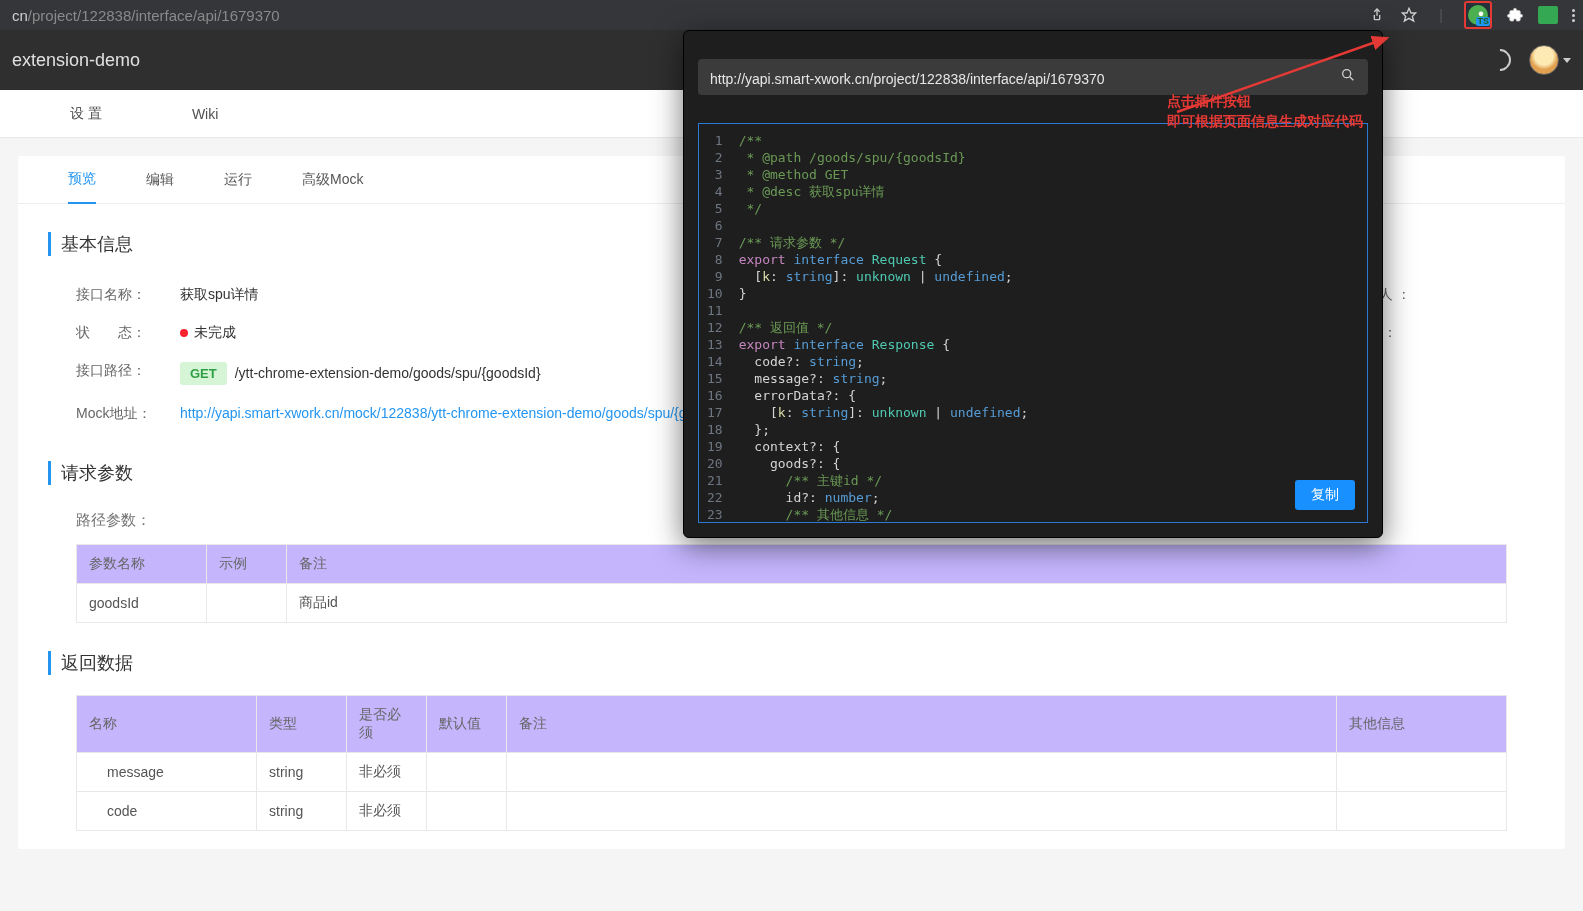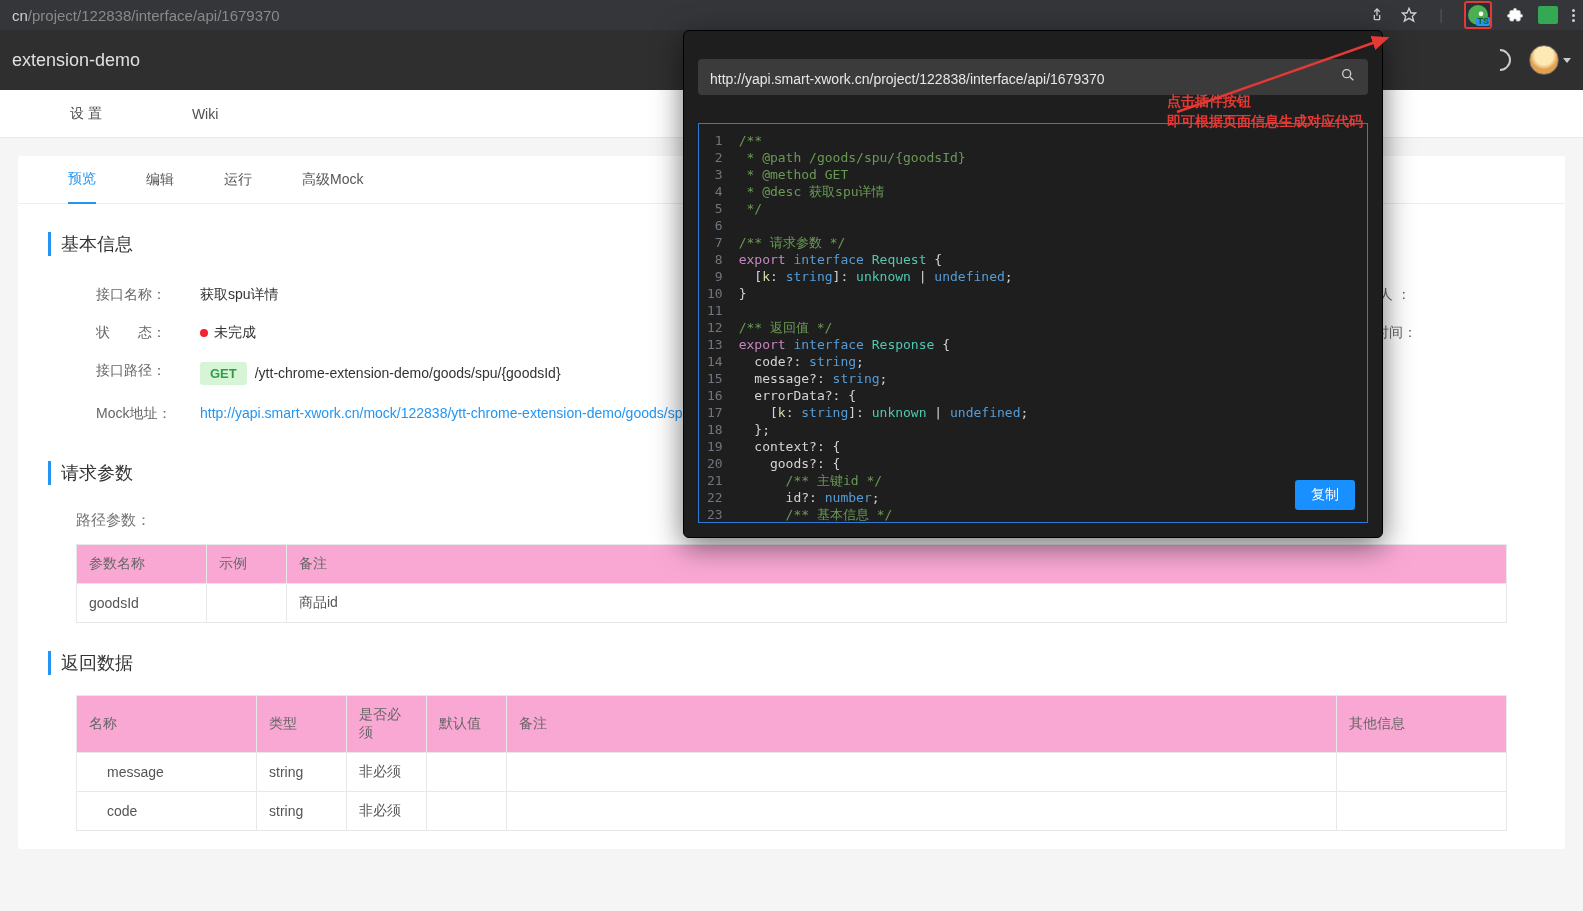--- a/index.html
+++ b/index.html
@@ -88,21 +88,21 @@
   .section-title {
     border-left: 3px solid #2395f1;
     padding-left: 10px;
     font-size: 18px;
     color:#333;
     margin: 10px 0 20px 0;
   }
 
   .info-row { display:flex; padding: 10px 28px; color:#666; }
   .info-left { display:flex; gap: 24px; flex:1; }
-  .ilabel { width: 80px; color:#666;margin-left:20px; }
+  .ilabel { width: 80px; color:#666; }
   .ivalue { color:#333; }
   .info-right-label { width:80px; color:#666; letter-spacing:4px; }
   .status-dot { width:8px;height:8px;border-radius:50%; background:#f5222d; display:inline-block; margin-right:6px; vertical-align:middle;}
   .method-badge {
     display:inline-block;
     background:#d6f5d6;
     color:#2f9e44;
     font-weight:600;
     padding: 4px 10px;
     border-radius:3px;
@@ -119,21 +119,21 @@
   }
   table.simple th, table.simple td {
     border:1px solid #e8e8e8;
     padding: 10px 12px;
     text-align:left;
     font-weight:normal;
     color:#555;
     background:#fff;
     font-size:14px;
   }
-  table.simple th { background:#f9a8d4; color:#666; }
+  table.simple th { background:#c4b5fd; color:#666; }
   .indent1 { padding-left: 30px !important; }
 
   .subhead { color:#737373; font-size:15px; padding:6px 28px; }
 
   
   .ext-popup {
     position:absolute;
     top: 30px; 
     right: 200px;
     width: 700px;
@@ -458,21 +458,21 @@
 <span class="c-kw">export</span> <span class="c-tp">interface</span> <span class="c-id">Response</span> <span class="c-br">{</span>
 <span>  code?: </span><span class="c-tp">string</span><span>;</span>
 <span>  message?: </span><span class="c-tp">string</span><span>;</span>
 <span>  errorData?: {</span>
 <span>    [</span><span class="c-fn">k</span><span>: </span><span class="c-tp">string</span><span>]: </span><span class="c-id">unknown</span><span> | </span><span class="c-tp">undefined</span><span>;</span>
 <span>  };</span>
 <span>  context?: {</span>
 <span>    goods?: {</span>
 <span class="c-cm">      /** 主键id */</span>
 <span>      id?: </span><span class="c-tp">number</span><span>;</span>
-<span class="c-cm">      /** 基本信息 */</span>
+<span class="c-cm">      /** 其他信息 */</span>
 </div>
     <button class="copy-btn">复制</button>
   </div>
 </div>
 
 <svg class="annotation-arrow" width="260" height="100">
   <defs>
     <marker id="arrowhead" markerWidth="8" markerHeight="8" refX="6" refY="3" orient="auto">
       <polygon points="0 0, 7 3, 0 6" fill="#e53935"></polygon>
     </marker>

